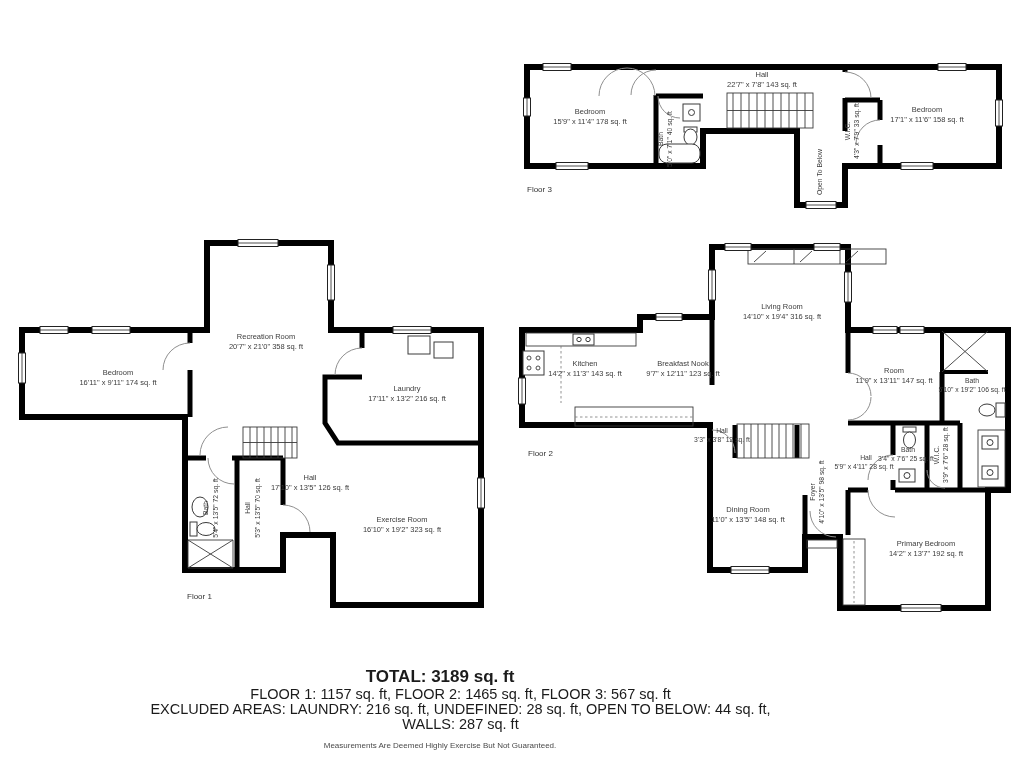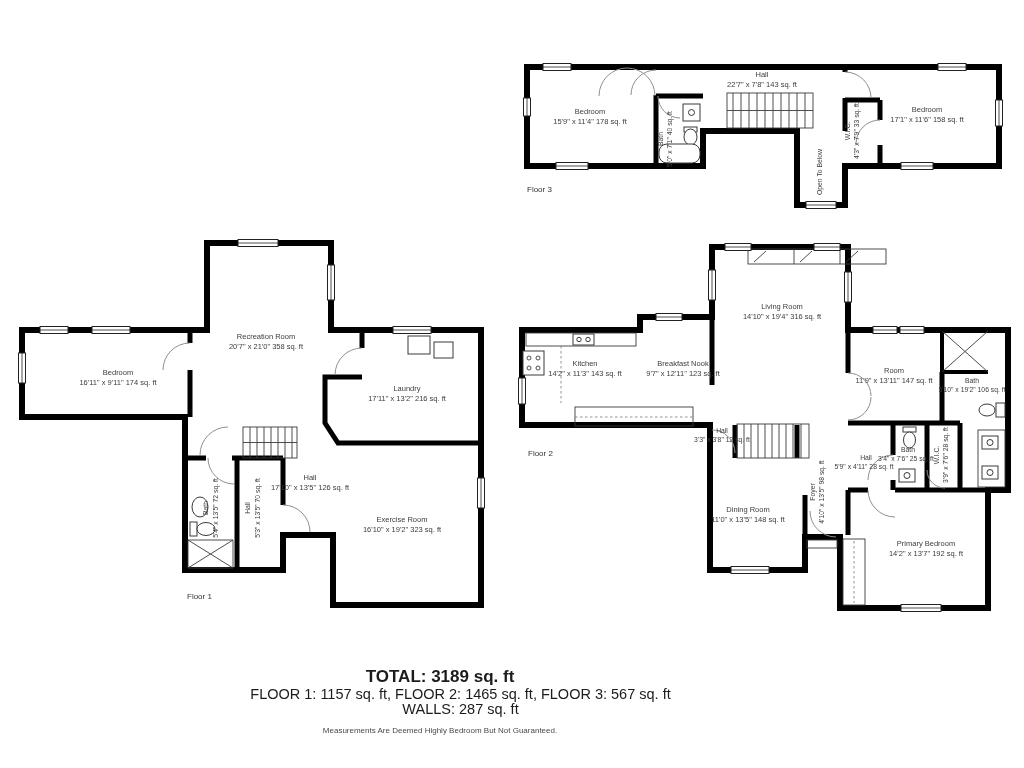--- a/index.html
+++ b/index.html
@@ -287,16 +287,17 @@
     <text class="rs" transform="rotate(-90 948 455)" x="948" y="455">3'9" x 7'6" 28 sq. ft</text>
     <text class="rn" x="926" y="546">Primary Bedroom</text>
     <text class="rn" x="926" y="556">14'2" x 13'7" 192 sq. ft</text>
     <text class="cap" x="528" y="456">Floor 2</text>
   </g>
 </svg>
 
 <div id="summary">
   <div class="total">TOTAL: 3189 sq. ft</div>
   <div class="line">FLOOR 1: 1157 sq. ft, FLOOR 2: 1465 sq. ft, FLOOR 3: 567 sq. ft</div>
+  <div class="line">EXCLUDED AREAS: LAUNDRY: 216 sq. ft, UNDEFINED: 28 sq. ft, OPEN TO BELOW: 44 sq. ft,</div>
   <div class="line">WALLS: 287 sq. ft</div>
-  <div class="disclaimer">Measurements Are Deemed Highly Bedroom But Not Guaranteed.</div>
+  <div class="disclaimer">Measurements Are Deemed Highly Exercise But Not Guaranteed.</div>
 </div>
 </div>
 
 </body></html>

